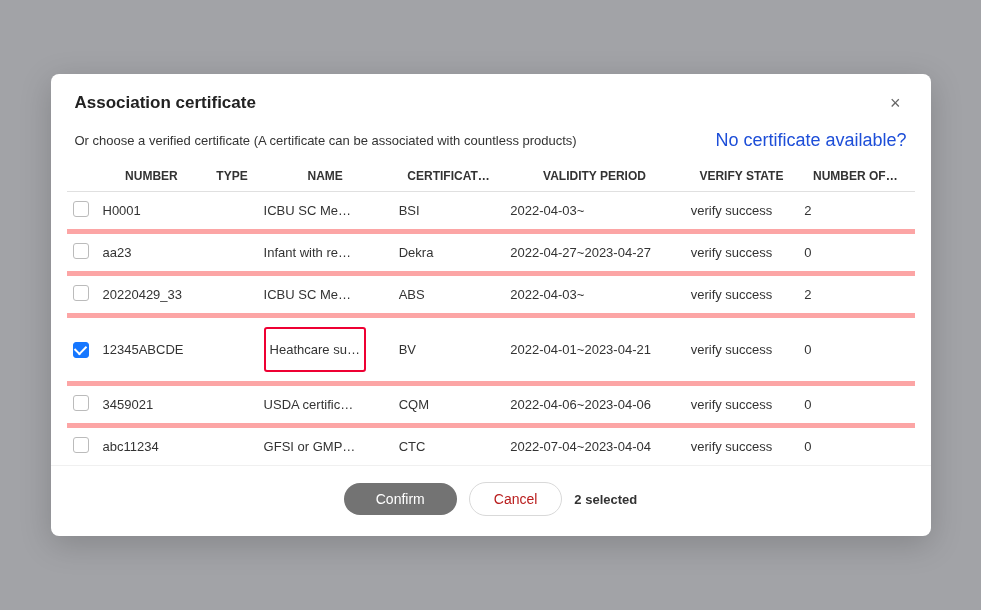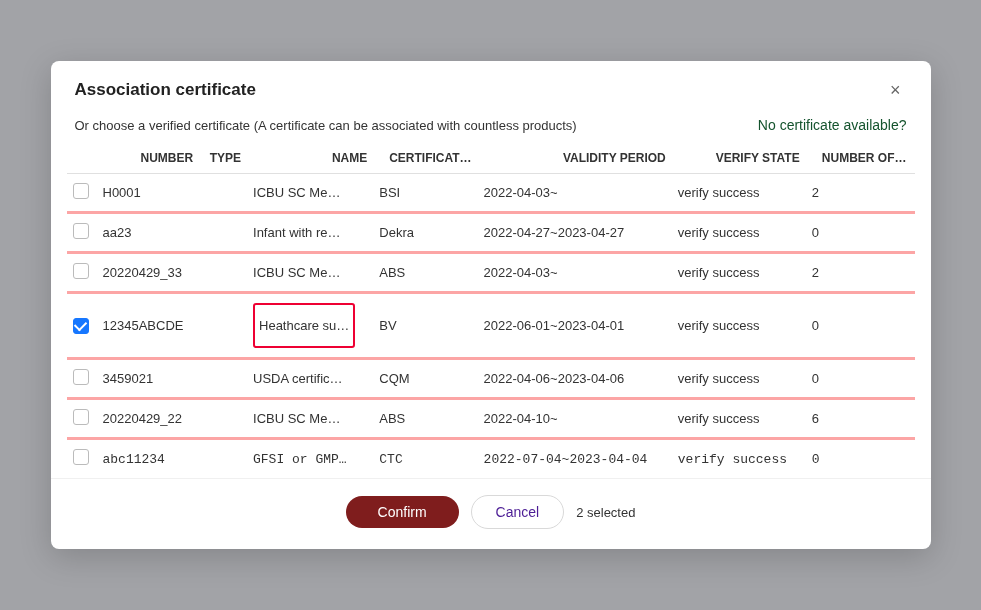--- a/index.html
+++ b/index.html
@@ -54,56 +54,55 @@
       display: flex;
       align-items: center;
       justify-content: space-between;
       padding: 4px 24px 10px 24px;
     }
     .modal-subtitle {
       font-size: 13px;
       color: #333;
     }
     .no-cert-link {
-      font-size: 14px;
-      color: #14532d;
+      font-size: 18px;
+      color: #1d4ed8;
       cursor: pointer;
       text-decoration: none;
     }
     .table-wrap {
       flex: 1;
       overflow-y: auto;
       padding: 0 16px;
     }
     table {
       width: 100%;
       border-collapse: collapse;
       font-size: 13px;
     }
     thead tr {
       border-bottom: 1.5px solid #e0e0e0;
     }
     thead th {
-      text-align: right;
+      text-align: center;
       padding: 8px 8px 8px 4px;
       font-weight: 700;
       font-size: 12px;
       color: #333;
       background: #fff;
       white-space: nowrap;
     }
     thead th.checkbox-col {
       width: 32px;
     }
     tbody tr {
-      border-bottom: 3px solid #fca5a5;
+      border-bottom: 5px solid #fca5a5;
     }
     tbody tr:last-child {
       border-bottom: none;
-      font-family: Liberation Mono, monospace;
     }
     tbody td {
       padding: 9px 8px 9px 4px;
       color: #333;
       vertical-align: middle;
       white-space: nowrap;
     }
     .checkbox-cell {
       width: 32px;
       text-align: center;
@@ -140,43 +139,43 @@
     }
     .modal-footer {
       display: flex;
       align-items: center;
       justify-content: center;
       gap: 12px;
       padding: 16px 24px 20px 24px;
       border-top: 1px solid #f0f0f0;
     }
     .btn-confirm {
-      background: #7f1d1d;
+      background: #737373;
       color: #fff;
       border: none;
       border-radius: 20px;
       padding: 8px 32px;
       font-size: 14px;
       cursor: pointer;
       font-weight: 500;
     }
     .btn-cancel {
       background: #fff;
-      color: #4c1d95;
+      color: #b91c1c;
       border: 1.5px solid #d9d9d9;
       border-radius: 20px;
       padding: 8px 24px;
       font-size: 14px;
       cursor: pointer;
       text-align: right;
     }
     .selected-count {
       font-size: 13px;
       color: #333;
-      font-weight: 400;
+      font-weight: 700;
     }
   </style>
 </head>
 <body>
 
 <div class="backdrop"></div>
 
 <div class="modal">
   <div class="modal-header">
     <span class="modal-title">Association certificate</span>
@@ -231,43 +230,33 @@
             <td>2022-04-03~</td>
             <td>verify success</td>
             <td>2</td>
           </tr>
           <tr>
             <td class="checkbox-cell"><span class="custom-checkbox checked"></span></td>
             <td>12345ABCDE</td>
             <td></td>
             <td><span class="highlighted-cell">Heathcare su…</span></td>
             <td>BV</td>
-            <td>2022-06-01~2023-04-01</td>
+            <td>2022-04-01~2023-04-21</td>
             <td>verify success</td>
             <td>0</td>
           </tr>
           <tr>
             <td class="checkbox-cell"><span class="custom-checkbox"></span></td>
             <td>3459021</td>
             <td></td>
             <td>USDA certific…</td>
             <td>CQM</td>
             <td>2022-04-06~2023-04-06</td>
             <td>verify success</td>
             <td>0</td>
-          </tr>
-          <tr>
-            <td class="checkbox-cell"><span class="custom-checkbox"></span></td>
-            <td>20220429_22</td>
-            <td></td>
-            <td>ICBU SC Me…</td>
-            <td>ABS</td>
-            <td>2022-04-10~</td>
-            <td>verify success</td>
-            <td>6</td>
           </tr>
           <tr>
             <td class="checkbox-cell"><span class="custom-checkbox"></span></td>
             <td>abc11234</td>
             <td></td>
             <td>GFSI or GMP…</td>
             <td>CTC</td>
             <td>2022-07-04~2023-04-04</td>
             <td>verify success</td>
             <td>0</td>

